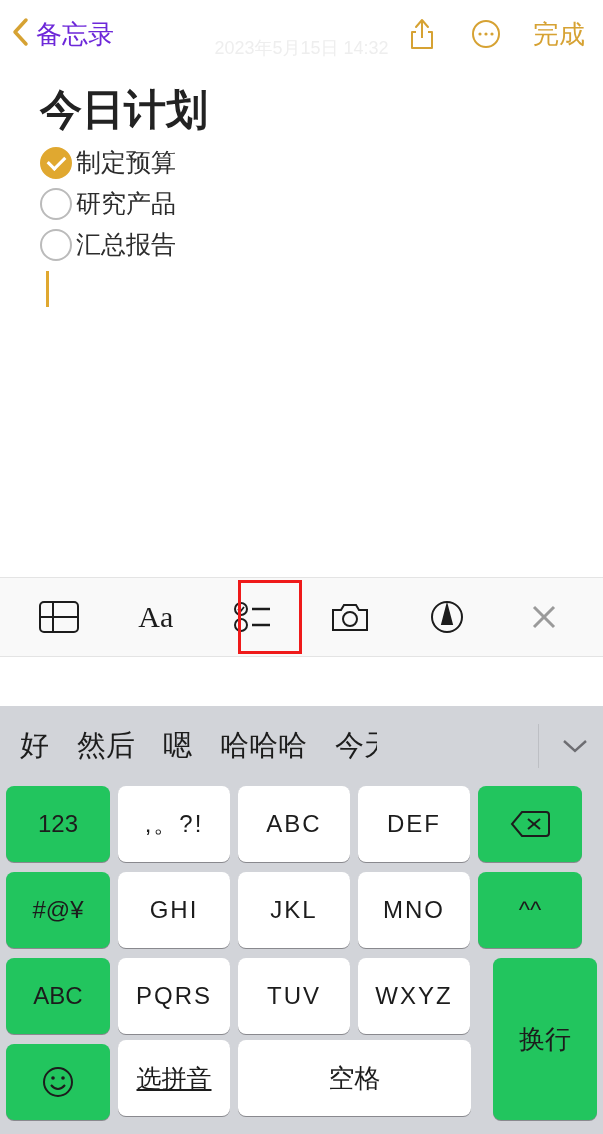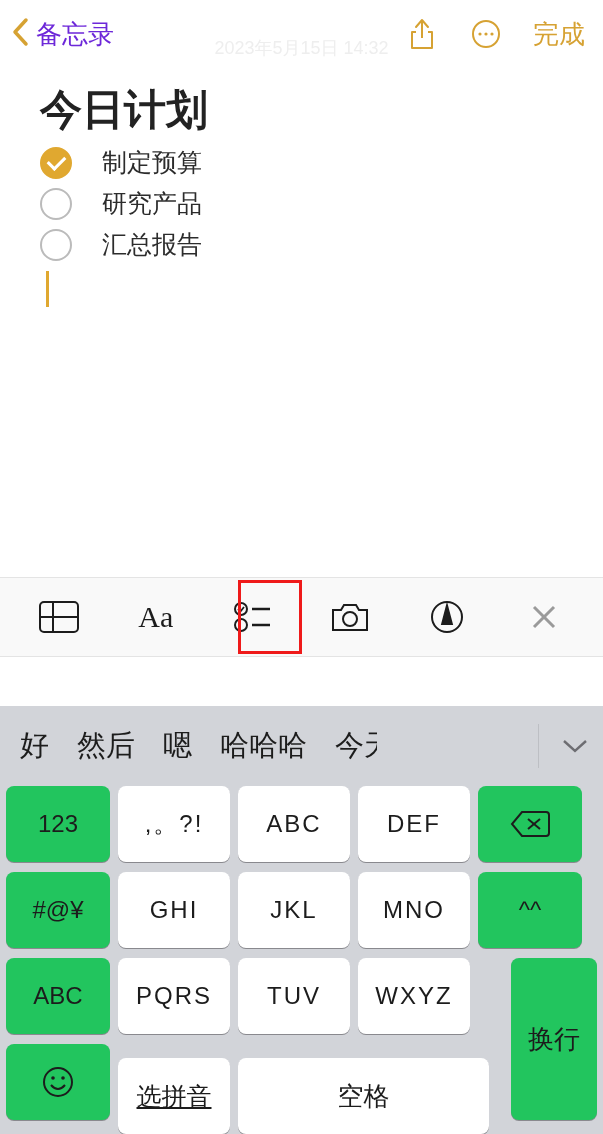--- a/index.html
+++ b/index.html
@@ -19,21 +19,21 @@
   .nav-left .chev svg { stroke: #d6a233; }
   .nav-right { display: flex; align-items: flex-start; gap: 30px; }
   .nav-icon { width: 34px; height: 34px; display:flex; align-items:center; justify-content:center; }
   .nav-icon svg { stroke: #d6a233; fill:none; stroke-width:2; }
   .done { color: #d6a233; font-size: 26px; font-weight: 500; padding-right: 8px;}
   .timestamp { position:absolute; left:0; right:0; text-align:center; color:#eee; font-size:18px; top:36px; pointer-events:none;}
 
   
   .note { padding: 14px 30px 0 40px; }
   .title { font-size: 42px; font-weight: 700; color:#222; }
-  .check-row { display:flex; align-items:center; gap:30px; margin:8px 0; }
+  .check-row { display:flex; align-items:center; gap:4px; margin:8px 0; }
   .check { width:32px; height:32px; border-radius:50%; border:2px solid #bbb; flex-shrink:0; display:flex; align-items:center; justify-content:center; }
   .check.checked { background:#e0a830; border-color:#e0a830; }
   .check.checked::after { content:""; width:8px; height:14px; border:solid #fff; border-width:0 3px 3px 0; transform: rotate(45deg) translate(-1px,-1px); }
   .check-label { font-size:25px; color:#2c2c2c; }
   .cursor { width:3px; height:36px; background:#e0a830; margin-top:10px; margin-left:6px; }
 
   
   .fmtbar { position:absolute; left:0; right:0; top:577px; height:80px; background:#f9f9f9; border-top:1px solid #e4e4e4; border-bottom:1px solid #e4e4e4; display:flex; align-items:center; justify-content:space-around; padding:0 10px;}
   .fmtbtn { width:48px; height:48px; display:flex; align-items:center; justify-content:center; }
   .fmtbtn svg { stroke:#1c1c1c; fill:none; stroke-width:2; }
@@ -49,21 +49,21 @@
   .suggest .dd { position:absolute; right:10px; top:22px; width:36px; height:36px; display:flex; align-items:center; justify-content:center; }
   .suggest .dd svg{ stroke:#6d6d72; stroke-width:2.4; fill:none; }
   .suggest .sep { position:absolute; right:64px; top:18px; width:1px; height:44px; background:#bdbfc4; }
 
   .keys { padding: 0 6px 8px 6px; }
   .krow { display:flex; gap:8px; margin-bottom:10px; }
   .key { background:#fff; border-radius:8px; box-shadow:0 1px 0 #89898e; height:76px; display:flex; align-items:center; justify-content:center; font-size:24px; color:#1c1c1c; letter-spacing:2px; }
   .key.func { background:#22c55e; letter-spacing:0; }
   .w-s { width:104px; }
   .w-m { width:112px; }
-  .w-enter { width:86px; height: 162px; background:#b6bac1; font-size:26px;margin-left:14px; }
+  .w-enter { width:104px; height: 162px; background:#b6bac1; font-size:26px;margin-left:14px; }
   .space { flex:1; font-size:26px; letter-spacing:0; }
   .emoji { font-size:30px; }
   svg { overflow: visible; }
 </style>
 </head>
 <body>
 
 <div class="nav">
   <div class="nav-left">
     <span class="chev">
@@ -192,21 +192,21 @@
         <div class="key func w-s">ABC</div>
         <div class="key func w-s emoji">
           <svg width="32" height="32" viewBox="0 0 32 32">
               <circle cx="16" cy="16" r="14" fill="none" stroke="#1c1c1c" stroke-width="2"></circle>
               <circle cx="11" cy="12" r="1.8" fill="#1c1c1c"></circle>
               <circle cx="21" cy="12" r="1.8" fill="#1c1c1c"></circle>
               <path d="M9 19 q7 8 14 0" fill="none" stroke="#1c1c1c" stroke-width="2"></path>
             </svg>
         </div>
       </div>
-      <div style="display:flex; flex-direction:column; gap:24px; flex:1;">
+      <div style="display:flex; flex-direction:column; gap:6px; flex:1;">
         <div class="krow" style="margin-bottom:0;">
           <div class="key w-m">PQRS</div>
           <div class="key w-m">TUV</div>
           <div class="key w-m">WXYZ</div>
         </div>
         <div class="krow" style="margin-bottom:0;">
           <div class="key w-m" style="letter-spacing:0; font-size:25px;text-decoration:underline;">选拼音</div>
           <div class="key space">空格</div>
         </div>
       </div>

